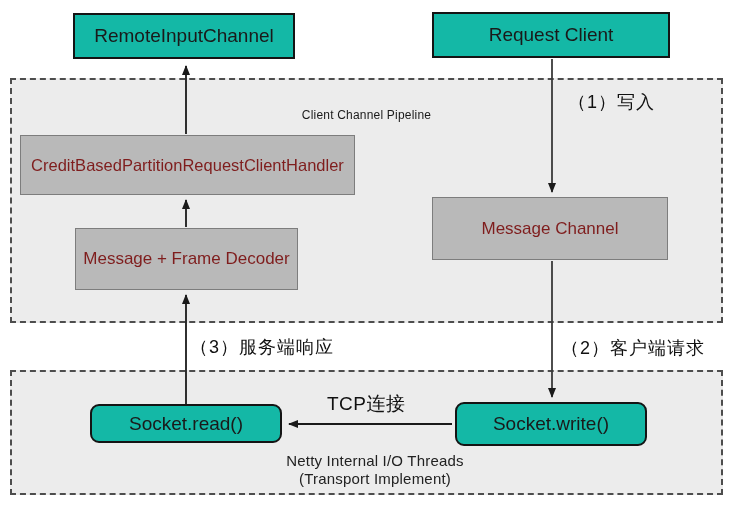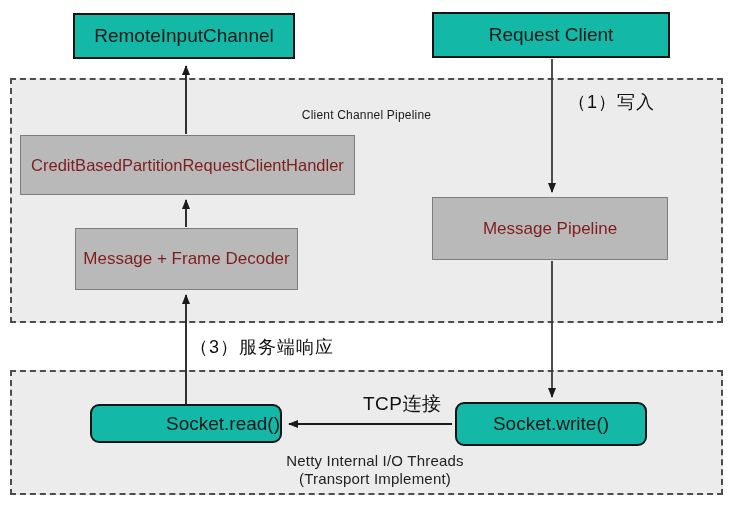--- a/index.html
+++ b/index.html
@@ -102,36 +102,37 @@
 
   <div class="node gray" style="left:20px;top:135px;width:335px;height:60px;font-size:16.5px;">
     <span>CreditBasedPartitionRequestClientHandler</span>
   </div>
 
   <div class="node gray" style="left:75px;top:228px;width:223px;height:62px;">
     <span>Message + Frame Decoder</span>
   </div>
 
   <div class="node gray" style="left:432px;top:197px;width:236px;height:63px;">
-    <span>Message Pipeline</span>
+    <span>Message Channel</span>
   </div>
 
-  <div class="node white rounded" style="left:90px;top:404px;width:192px;height:39px;justify-content:flex-end;">
+  <div class="node white rounded" style="left:90px;top:404px;width:192px;height:39px;">
     <span>Socket.read()</span>
   </div>
 
   <div class="node white rounded" style="left:455px;top:402px;width:192px;height:44px;">
     <span>Socket.write()</span>
   </div>
 
   <div class="edge-label" style="left:568px;top:90px;">（1）写入</div>
 
+  <div class="edge-label" style="left:561px;top:336px;">（2）客户端请求</div>
 
   <div class="edge-label" style="left:190px;top:335px;">（3）服务端响应</div>
 
-  <div class="edge-label" style="left:327px;top:391px;font-size:19px;letter-spacing:0.5px;margin-left:36px;">TCP连接</div>
+  <div class="edge-label" style="left:327px;top:391px;font-size:19px;letter-spacing:0.5px;">TCP连接</div>
 
   <div class="io-caption">
     <div>Netty Internal I/O Threads</div>
     <div>(Transport Implement)</div>
   </div>
 
 </div>
 
 </body></html>

